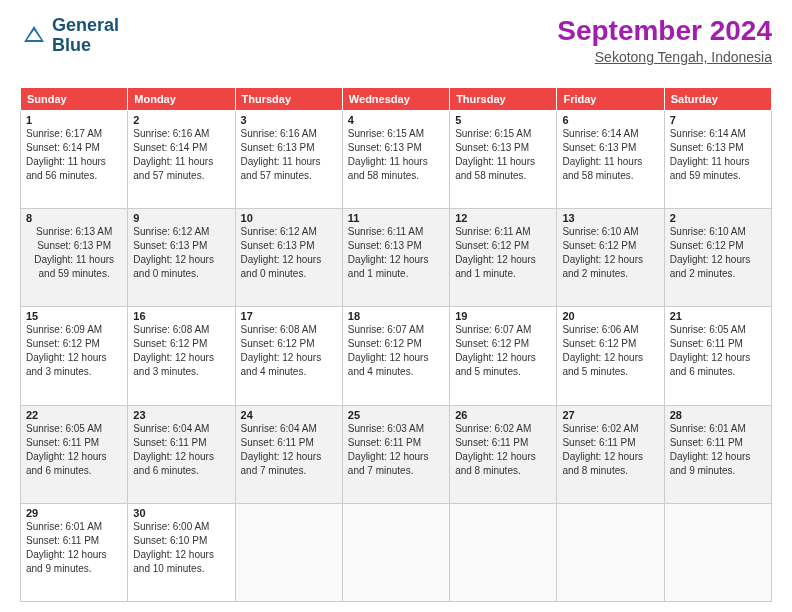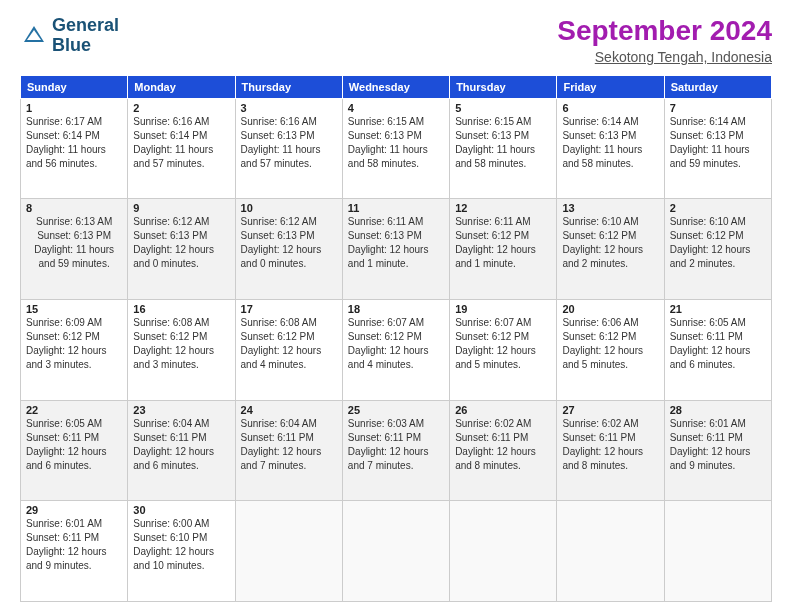--- a/index.html
+++ b/index.html
@@ -9,20 +9,21 @@
       width: 792px;
       height: 612px;
       overflow: hidden;
     }
     .page {
       width: 792px;
       height: 612px;
       padding: 16px 20px 10px 20px;
       display: flex;
       flex-direction: column;
+      gap: 12px;
     }
     .header {
       display: flex;
       justify-content: space-between;
       align-items: flex-start;
       margin-bottom: 10px;
     }
     .logo {
       display: flex;
       align-items: center;
@@ -53,21 +54,21 @@
       margin-top: 2px;
       text-decoration: underline;
     }
     .calendar {
       flex: 1;
       border-collapse: collapse;
       width: 100%;
       font-size: 9px;
     }
     .calendar th {
-      background: #1d4ed8;
+      background: #ef4444;
       color: #fff;
       font-size: 11px;
       font-weight: bold;
       text-align: left;
       padding: 5px 6px;
       border: 1px solid #fff;
     }
     .calendar td {
       vertical-align: top;
       padding: 3px 5px;

